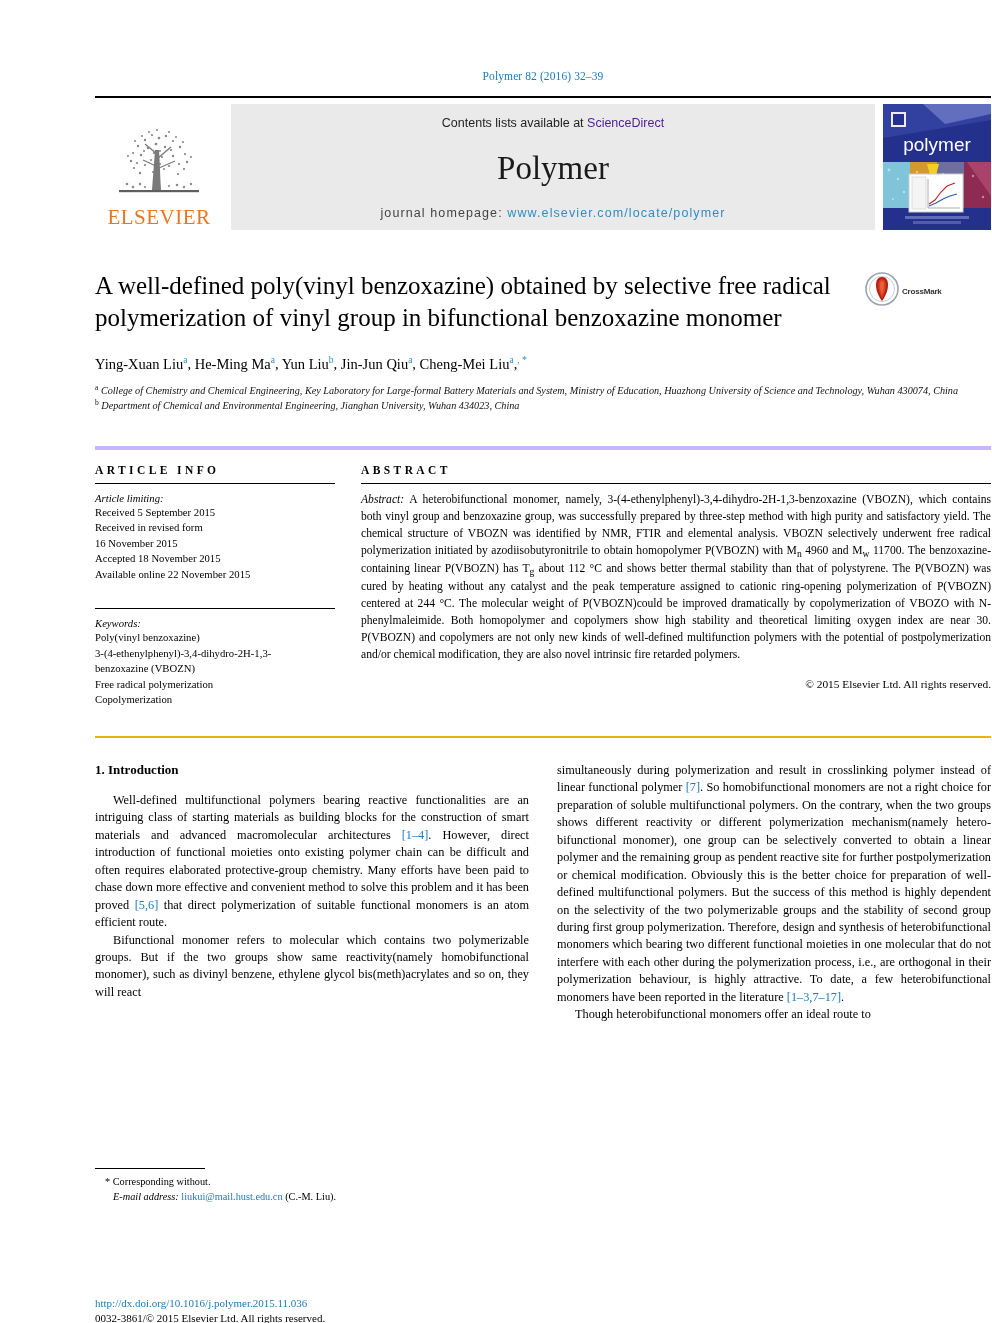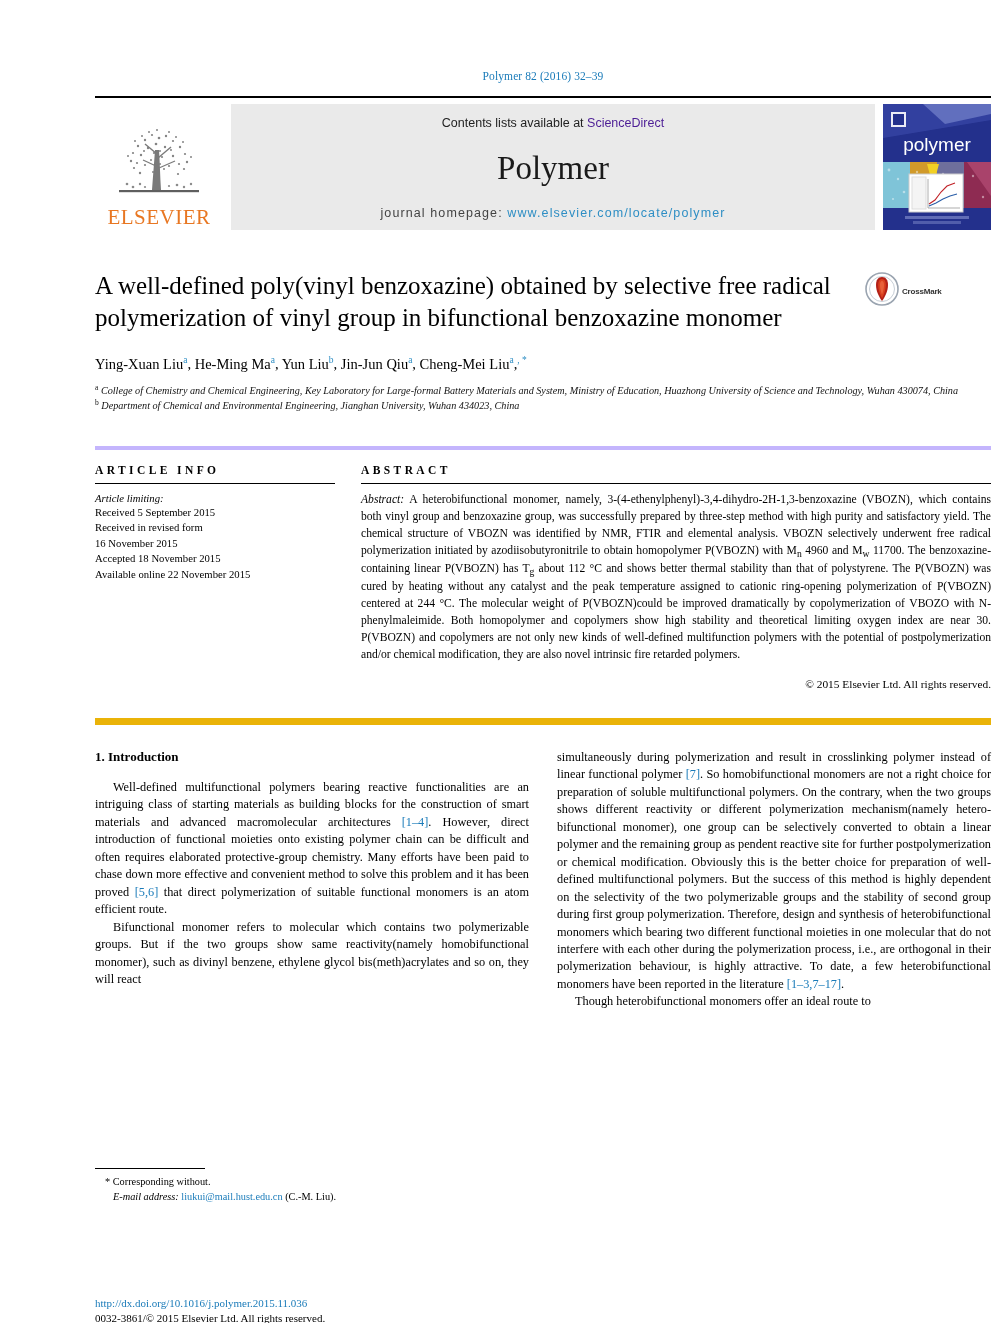--- a/index.html
+++ b/index.html
@@ -187,21 +187,21 @@
   .abstract-text .lbl { font-style: italic; }
   .copyright {
     text-align: right;
     font-size: 11.4px;
     margin-top: 14px;
   }
 
   
   .body-wrap {
     margin: 28px 48px 0 48px;
-    border-top: 7px solid #eab308;
+    border-top: 2px solid #eab308;
     padding-top: 24px;
     display: flex;
     gap: 28px;
   }
   .body-col { flex: 1 1 0; width: 0; }
   .section-title {
     font-family: "Liberation Serif", serif;
     font-size: 13px;
     font-weight: bold;
     margin: 0 0 14px 0;
@@ -419,20 +419,30 @@
       <div class="sec-head">ARTICLE INFO</div>
       <div class="rule-thin"></div>
       <div class="hist-label">Article limiting:</div>
       <div class="hist-list">
         <div>Received 5 September 2015</div>
         <div>Received in revised form</div>
         <div>16 November 2015</div>
         <div>Accepted 18 November 2015</div>
         <div>Available online 22 November 2015</div>
       </div>
+      <div class="kw-block">
+        <div class="kw-label">Keywords:</div>
+        <div class="kw-list">
+          <div>Poly(vinyl benzoxazine)</div>
+          <div>3-(4-ethenylphenyl)-3,4-dihydro-2H-1,3-</div>
+          <div>benzoxazine (VBOZN)</div>
+          <div>Free radical polymerization</div>
+          <div>Copolymerization</div>
+        </div>
+      </div>
     </div>
 
     <div class="col-abstract">
       <div class="sec-head">ABSTRACT</div>
       <div class="rule-thin"></div>
       <div class="abstract-text">
         <span class="lbl">Abstract:</span><span> A heterobifunctional monomer, namely, 3-(4-ethenylphenyl)-3,4-dihydro-2H-1,3-benzoxazine (VBOZN), which contains both vinyl group and benzoxazine group, was successfully prepared by three-step method with high purity and satisfactory yield. The chemical structure of VBOZN was identified by NMR, FTIR and elemental analysis. VBOZN selectively underwent free radical polymerization initiated by azodiisobutyronitrile to obtain homopolymer P(VBOZN) with M<sub>n</sub> 4960 and M<sub>w</sub> 11700. The benzoxazine-containing linear P(VBOZN) has T<sub>g</sub> about 112 °C and shows better thermal stability than that of polystyrene. The P(VBOZN) was cured by heating without any catalyst and the peak temperature assigned to cationic ring-opening polymerization of P(VBOZN) centered at 244 °C. The molecular weight of P(VBOZN)could be improved dramatically by copolymerization of VBOZO with N-phenylmaleimide. Both homopolymer and copolymers show high stability and theoretical limiting oxygen index are near 30. P(VBOZN) and copolymers are not only new kinds of well-defined multifunction polymers with the potential of postpolymerization and/or chemical modification, they are also novel intrinsic fire retarded polymers.</span>
       </div>
       <div class="copyright">© 2015 Elsevier Ltd. All rights reserved.</div>
     </div>

